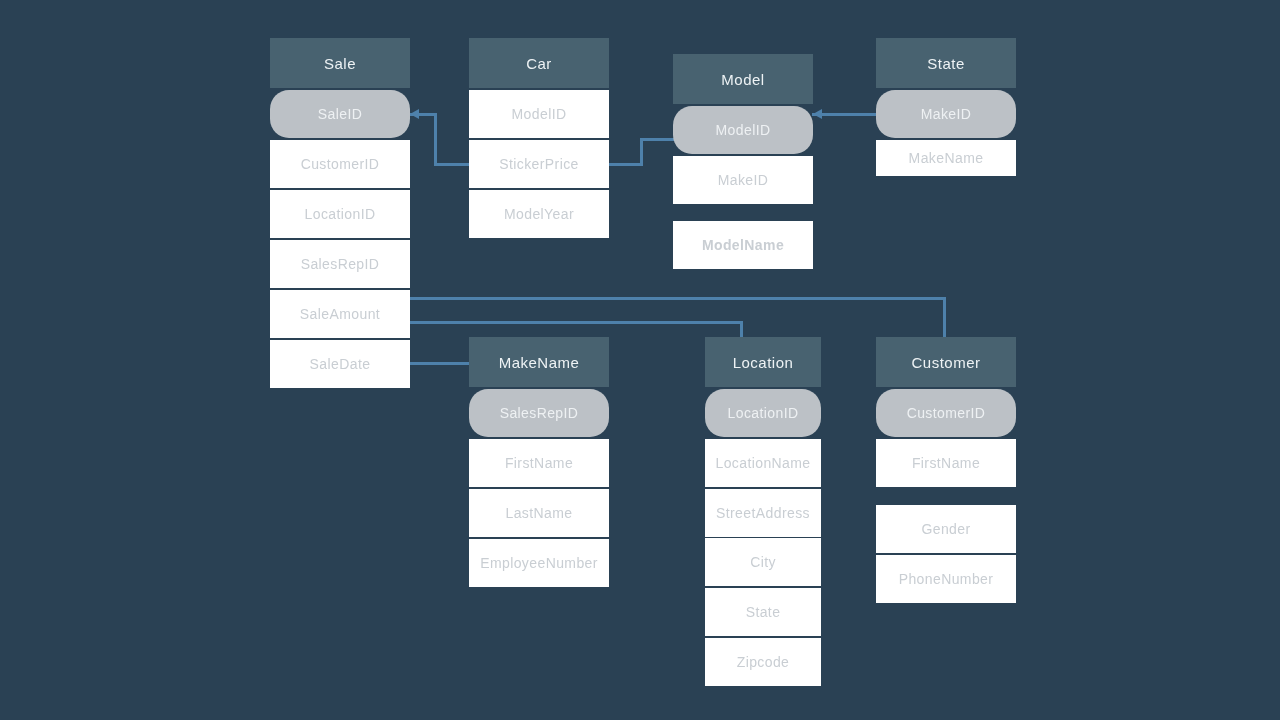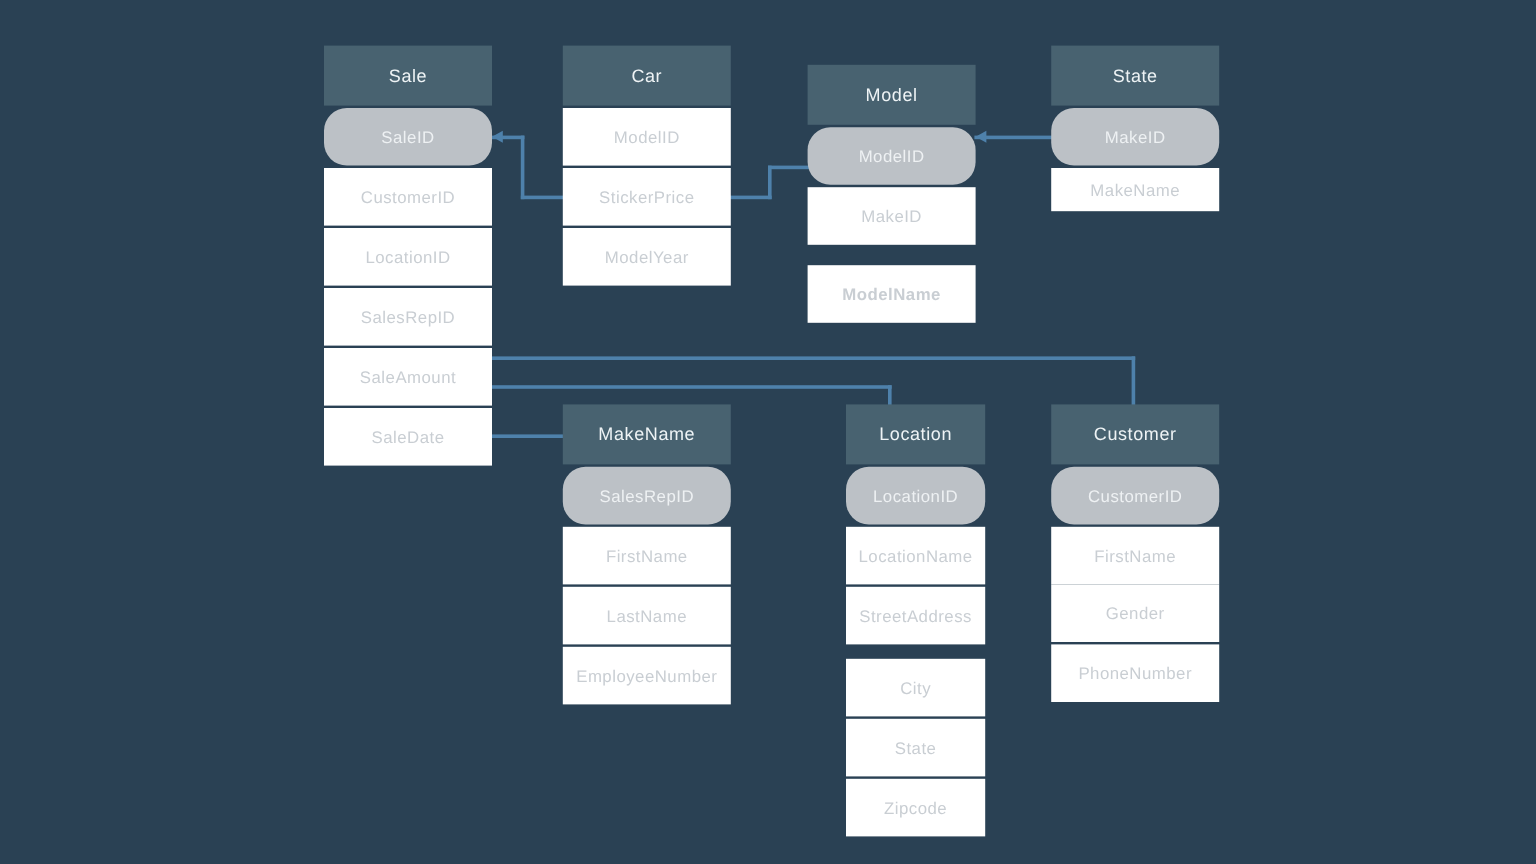--- a/index.html
+++ b/index.html
@@ -107,24 +107,24 @@
       <div class="trow key" style="height: 48px; margin-top: 2px;">SalesRepID</div>
       <div class="trow" style="height: 48px; margin-top: 2px;">FirstName</div>
       <div class="trow" style="height: 48px; margin-top: 2px;">LastName</div>
       <div class="trow" style="height: 48px; margin-top: 2px;">EmployeeNumber</div>
     </div>
     <div class="db-table" style="left: 705px; top: 337px; width: 116px;">
       <div class="thead" style="height: 50px;">Location</div>
       <div class="trow key" style="height: 48px; margin-top: 2px;">LocationID</div>
       <div class="trow" style="height: 48px; margin-top: 2px;">LocationName</div>
       <div class="trow" style="height: 48px; margin-top: 2px;">StreetAddress</div>
-      <div class="trow" style="height: 48px; margin-top: 12px;">City</div>
+      <div class="trow" style="height: 48px; margin-top: 1px;">City</div>
       <div class="trow" style="height: 48px; margin-top: 2px;">State</div>
       <div class="trow" style="height: 48px; margin-top: 2px;">Zipcode</div>
     </div>
     <div class="db-table" style="left: 876px; top: 337px; width: 140px;">
       <div class="thead" style="height: 50px;">Customer</div>
       <div class="trow key" style="height: 48px; margin-top: 2px;">CustomerID</div>
       <div class="trow" style="height: 48px; margin-top: 2px;">FirstName</div>
-      <div class="trow" style="height: 48px; margin-top: 0;">Gender</div>
+      <div class="trow" style="height: 48px; margin-top: 18px;">Gender</div>
       <div class="trow" style="height: 48px; margin-top: 2px;">PhoneNumber</div>
     </div>
   </div>
 
 </body></html>

